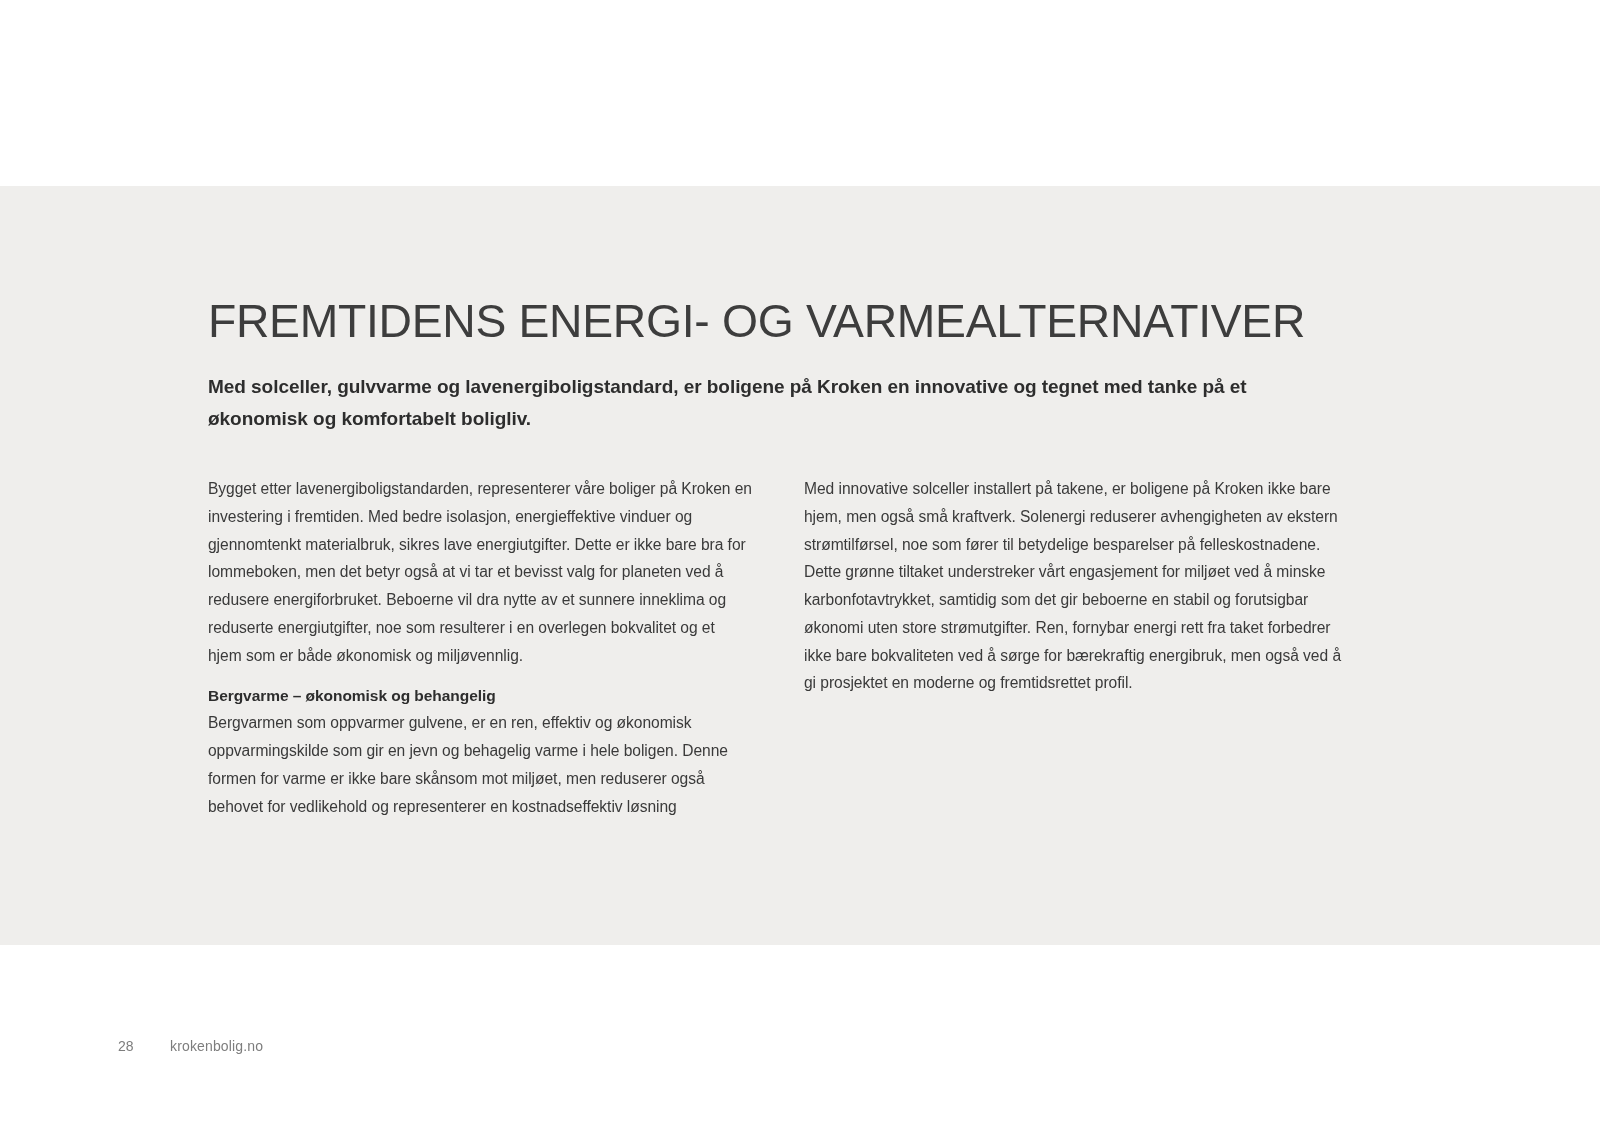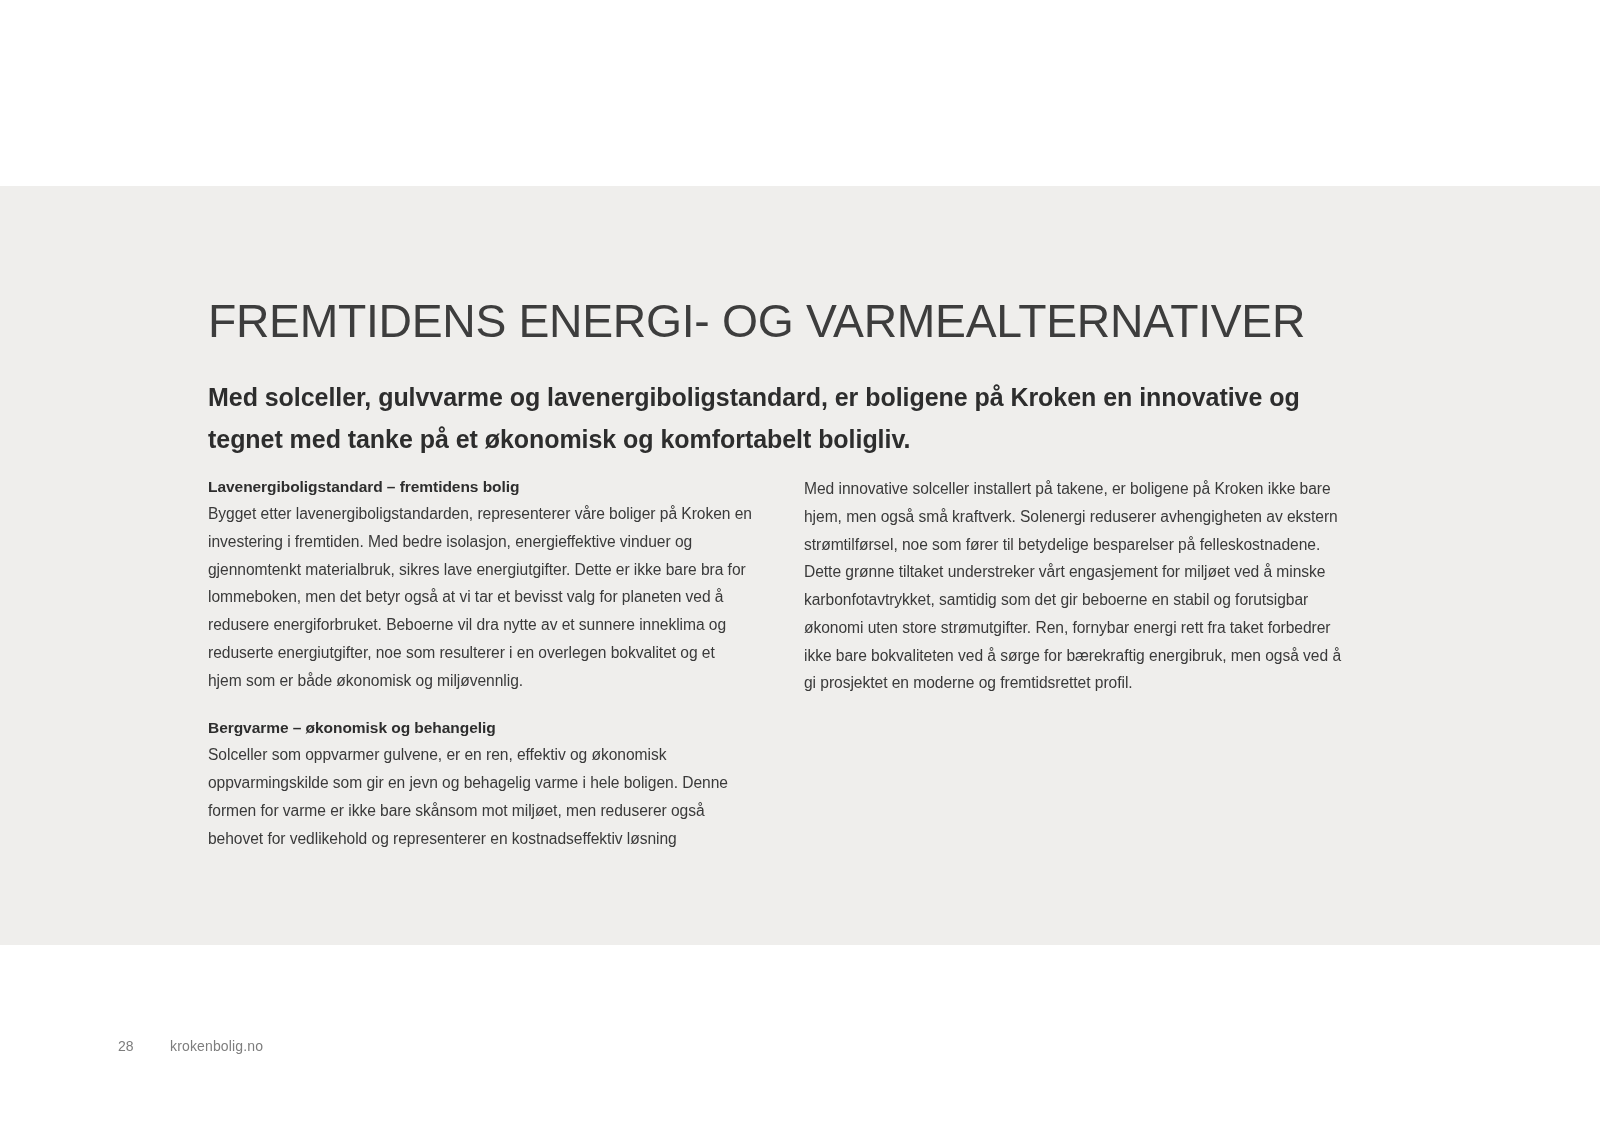--- a/index.html
+++ b/index.html
@@ -43,40 +43,40 @@
     white-space: nowrap;
     transform: scaleX(0.985);
     transform-origin: left top;
   }
   
   #subtitle {
     position: absolute;
     left: 208px;
     top: 352px;
     width: 1140px;
-    font-size: 25px;
+    font-size: 19px;
     font-weight: bold;
     color: #2d2d2d;
     line-height: 1.66;
     letter-spacing: -0.05px;
   }
   
   #columns {
     position: absolute;
     left: 208px;
     top: 475px;
     width: 1140px;
     display: flex;
     gap: 52px;
   }
   .column {
     width: 544px;
   }
   .section + .section {
-    margin-top: 22px;
+    margin-top: 15px;
   }
   .section-heading {
     font-size: 15.5px;
     font-weight: bold;
     color: #2d2d2d;
     line-height: 1.55;
     margin: 0 0 1px 0;
     letter-spacing: -0.05px;
   }
   .section-body {
@@ -115,27 +115,26 @@
 
   <h1 id="page-title">FREMTIDENS ENERGI- OG VARMEALTERNATIVER</h1>
 
   <p id="subtitle">Med solceller, gulvvarme og lavenergiboligstandard, er boligene på Kroken en innovative og tegnet med tanke på et økonomisk og komfortabelt boligliv.</p>
 
   <div id="columns">
 
     <div class="column">
 
       <div class="section">
-        <h2 class="section-heading">Lavenergiboligstandard – fremtidens bolig</h2>
         <p class="section-body">Bygget etter lavenergiboligstandarden, representerer våre boliger på Kroken en investering i fremtiden. Med bedre isolasjon, energieffektive vinduer og gjennomtenkt materialbruk, sikres lave energiutgifter. Dette er ikke bare bra for lommeboken, men det betyr også at vi tar et bevisst valg for planeten ved å redusere energiforbruket. Beboerne vil dra nytte av et sunnere inneklima og reduserte energiutgifter, noe som resulterer i en overlegen bokvalitet og et hjem som er både økonomisk og miljøvennlig.</p>
       </div>
 
       <div class="section">
         <h2 class="section-heading">Bergvarme – økonomisk og behangelig</h2>
-        <p class="section-body">Solceller som oppvarmer gulvene, er en ren, effektiv og økonomisk oppvarmingskilde som gir en jevn og behagelig varme i hele boligen. Denne formen for varme er ikke bare skånsom mot miljøet, men reduserer også behovet for vedlikehold og representerer en kostnadseffektiv løsning</p>
+        <p class="section-body">Bergvarmen som oppvarmer gulvene, er en ren, effektiv og økonomisk oppvarmingskilde som gir en jevn og behagelig varme i hele boligen. Denne formen for varme er ikke bare skånsom mot miljøet, men reduserer også behovet for vedlikehold og representerer en kostnadseffektiv løsning</p>
       </div>
 
     </div>
 
     <div class="column">
 
 
       <div class="section">
         <p class="section-body">Med innovative solceller installert på takene, er boligene på Kroken ikke bare hjem, men også små kraftverk. Solenergi reduserer avhengigheten av ekstern strømtilførsel, noe som fører til betydelige besparelser på felleskostnadene. Dette grønne tiltaket understreker vårt engasjement for miljøet ved å minske karbonfotavtrykket, samtidig som det gir beboerne en stabil og forutsigbar økonomi uten store strømutgifter. Ren, fornybar energi rett fra taket forbedrer ikke bare bokvaliteten ved å sørge for bærekraftig energibruk, men også ved å gi prosjektet en moderne og fremtidsrettet profil.</p>
       </div>

